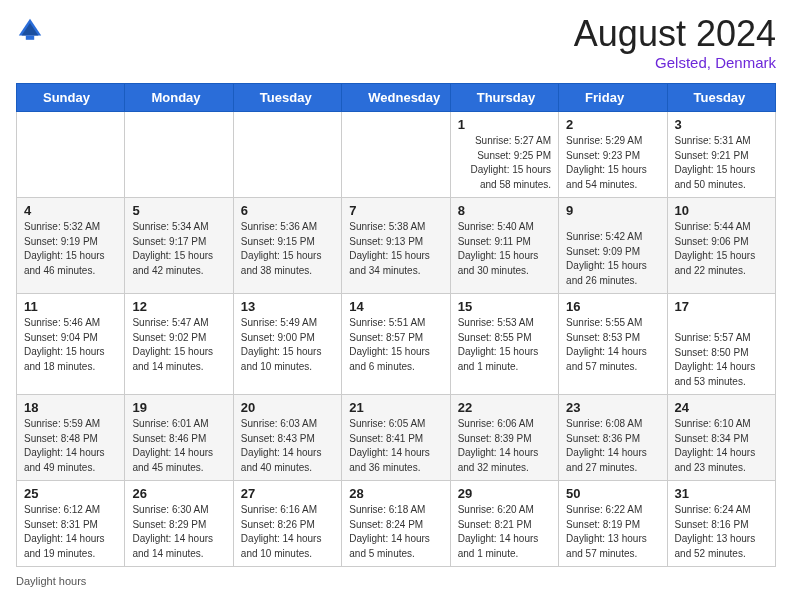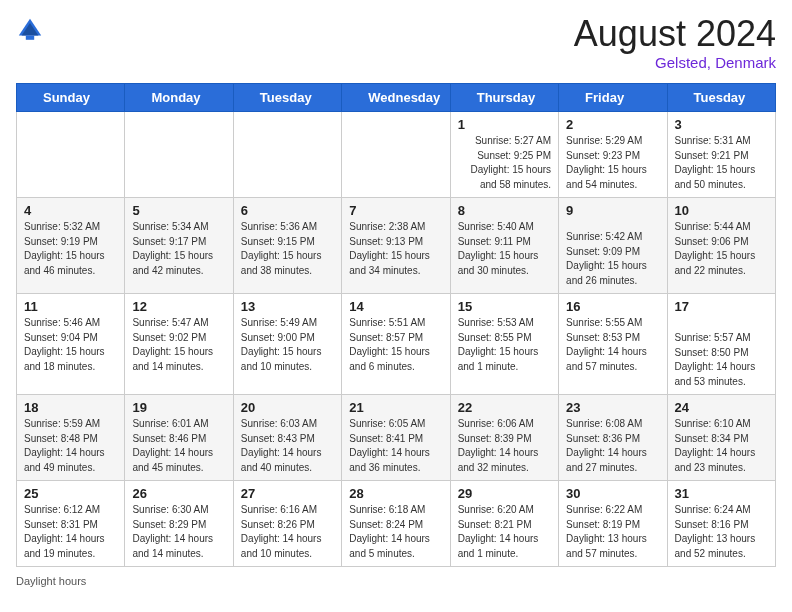--- a/index.html
+++ b/index.html
@@ -160,21 +160,21 @@
         </td>
         <td>
           <div class="day-number">6</div>
           <div class="day-info" style="white-space: pre-line;">Sunrise: 5:36 AM
 Sunset: 9:15 PM
 Daylight: 15 hours
 and 38 minutes.</div>
         </td>
         <td>
           <div class="day-number">7</div>
-          <div class="day-info" style="white-space: pre-line;">Sunrise: 2:38 AM
+          <div class="day-info" style="white-space: pre-line;">Sunrise: 5:38 AM
 Sunset: 9:13 PM
 Daylight: 15 hours
 and 34 minutes.</div>
         </td>
         <td>
           <div class="day-number">8</div>
           <div class="day-info" style="white-space: pre-line;">Sunrise: 5:40 AM
 Sunset: 9:11 PM
 Daylight: 15 hours
 and 30 minutes.</div>
@@ -326,21 +326,21 @@
 and 5 minutes.</div>
         </td>
         <td>
           <div class="day-number">29</div>
           <div class="day-info" style="white-space: pre-line;">Sunrise: 6:20 AM
 Sunset: 8:21 PM
 Daylight: 14 hours
 and 1 minute.</div>
         </td>
         <td>
-          <div class="day-number">30</div>
+          <div class="day-number">50</div>
           <div class="day-info" style="white-space: pre-line;">Sunrise: 6:22 AM
 Sunset: 8:19 PM
 Daylight: 13 hours
 and 57 minutes.</div>
         </td>
         <td>
           <div class="day-number">31</div>
           <div class="day-info" style="white-space: pre-line;">Sunrise: 6:24 AM
 Sunset: 8:16 PM
 Daylight: 13 hours

